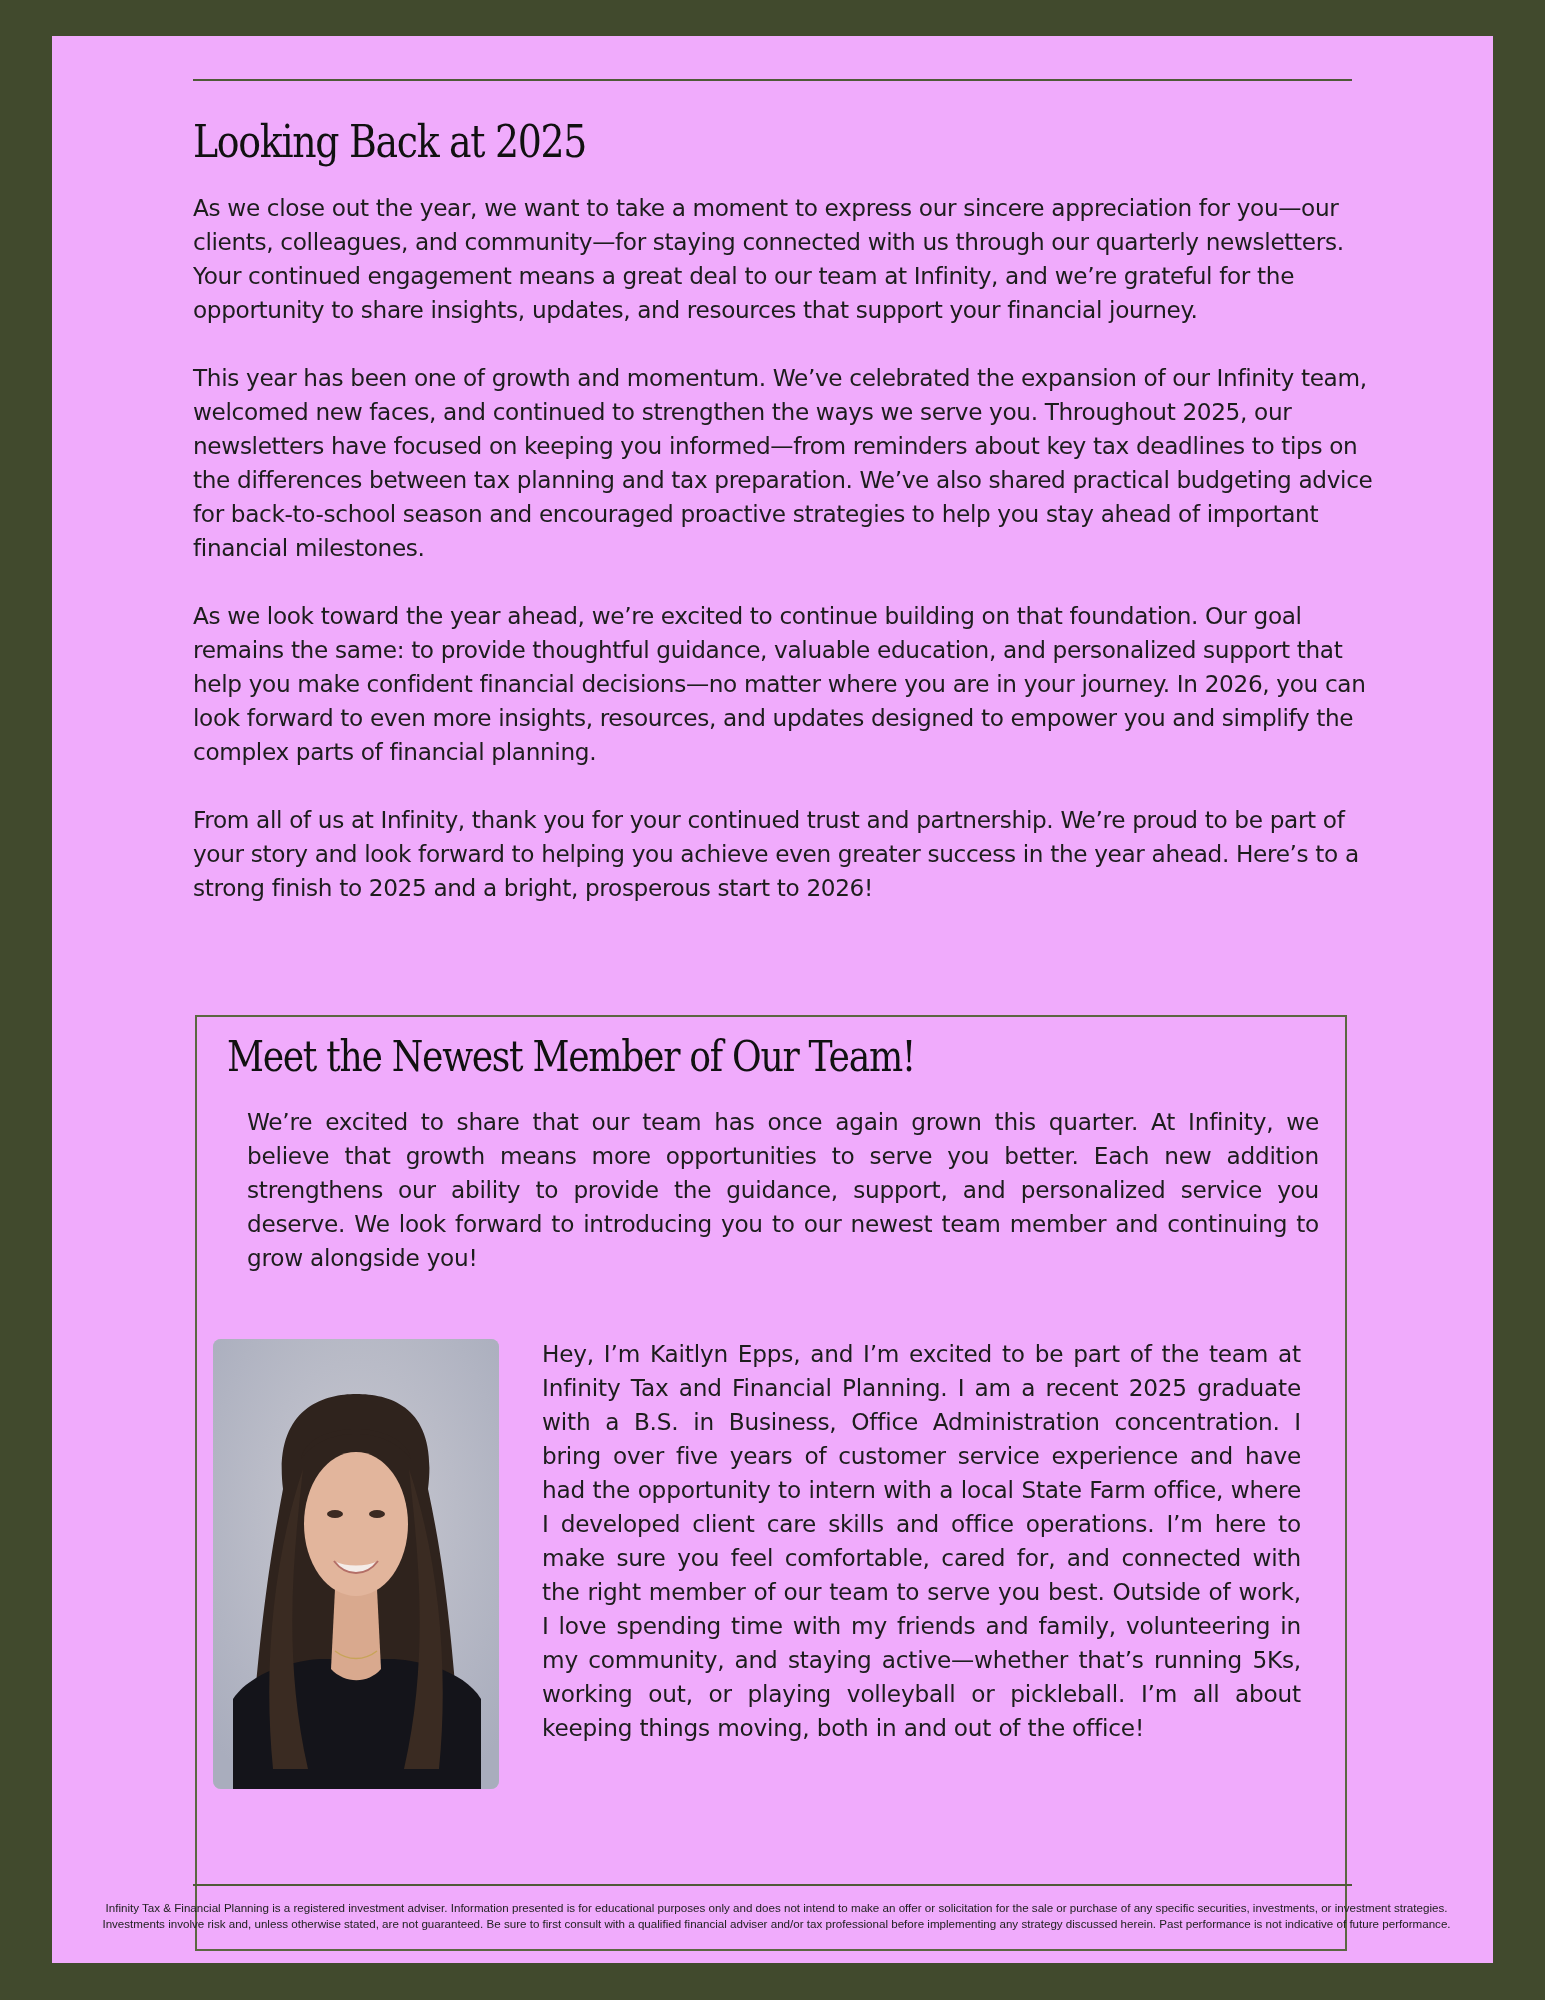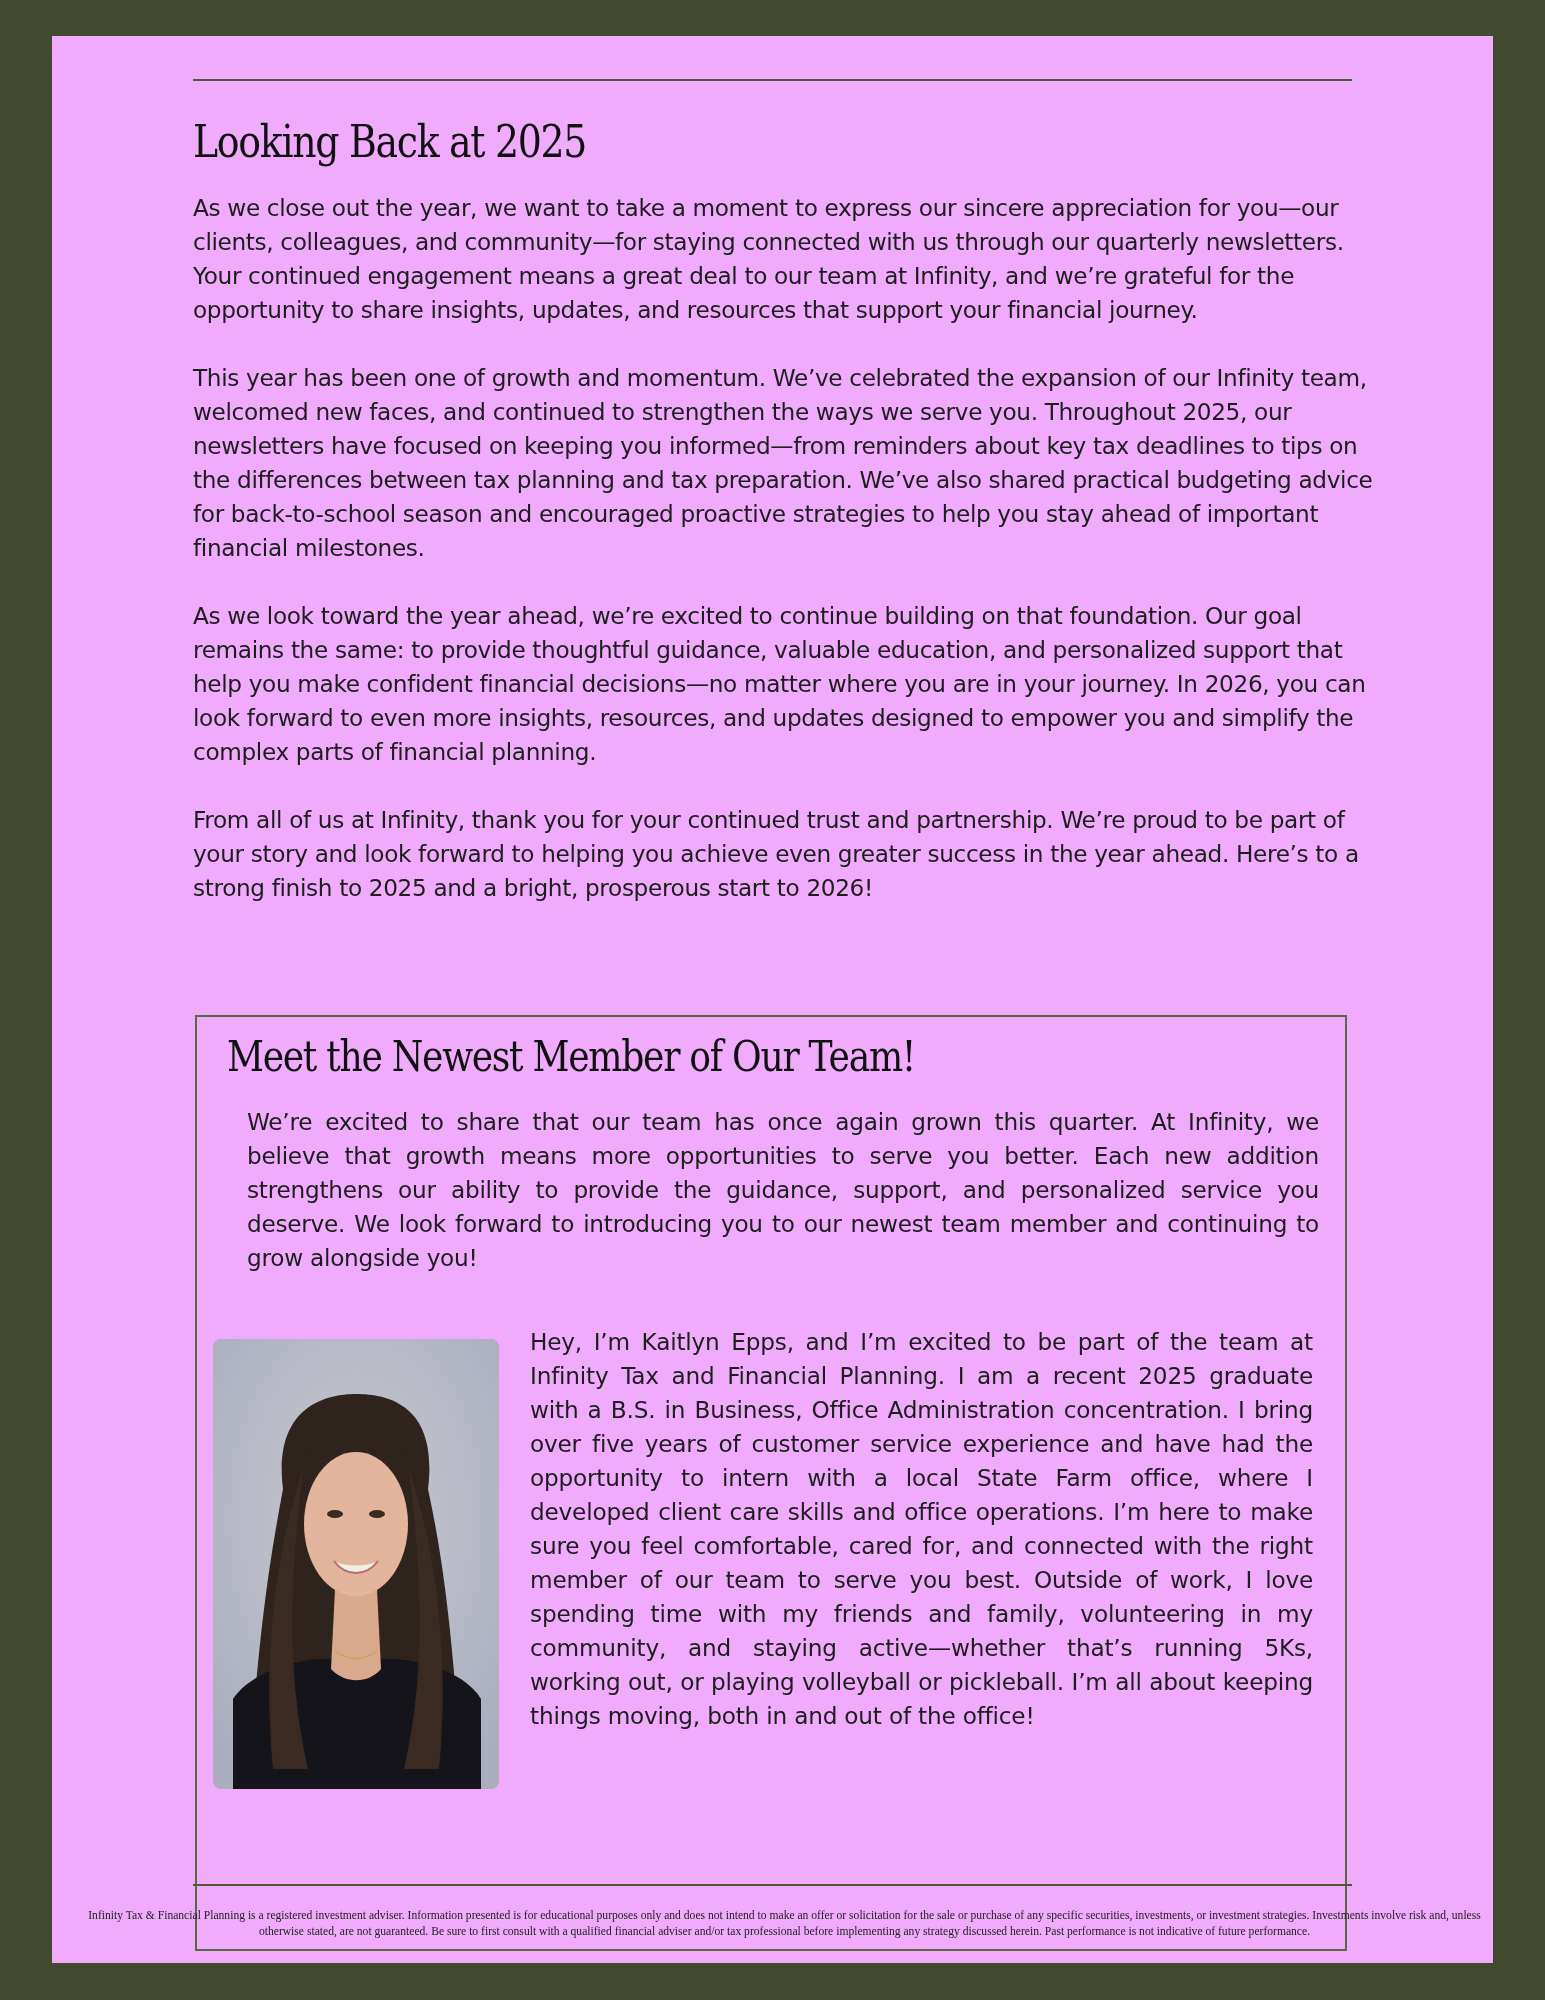--- a/index.html
+++ b/index.html
@@ -89,32 +89,32 @@
       position: absolute;
       left: 329px; top: 304px;
       width: 791px;
       font-size: 23.2px;
       line-height: 34px;
       color: #1d1d1d;
       letter-spacing: -0.2px;
     }
     .bio-head { margin: 0; }
     .bio-name { font-weight: bold; color: #111; }
-    .bio-text { margin: 4px; text-align: justify; }
+    .bio-text { margin: 16px; text-align: justify; }
 
     .disclaimer {
       position: absolute;
       left: 20px; top: 1860px;
       width: 1401px;
       text-align: center;
-      font-family: Liberation Serif, serif;
+      font-family: Liberation Sans, sans-serif;
       font-size: 11.6px;
       line-height: 16px;
       color: #222;
-      margin: 12px;
+      margin: 4px;
     }
   </style>
 </head>
 <body>
 
 <div class="page">
   <div class="rule top"></div>
 
   <h1 class="serif-heading h1">Looking Back at 2025</h1>
 

